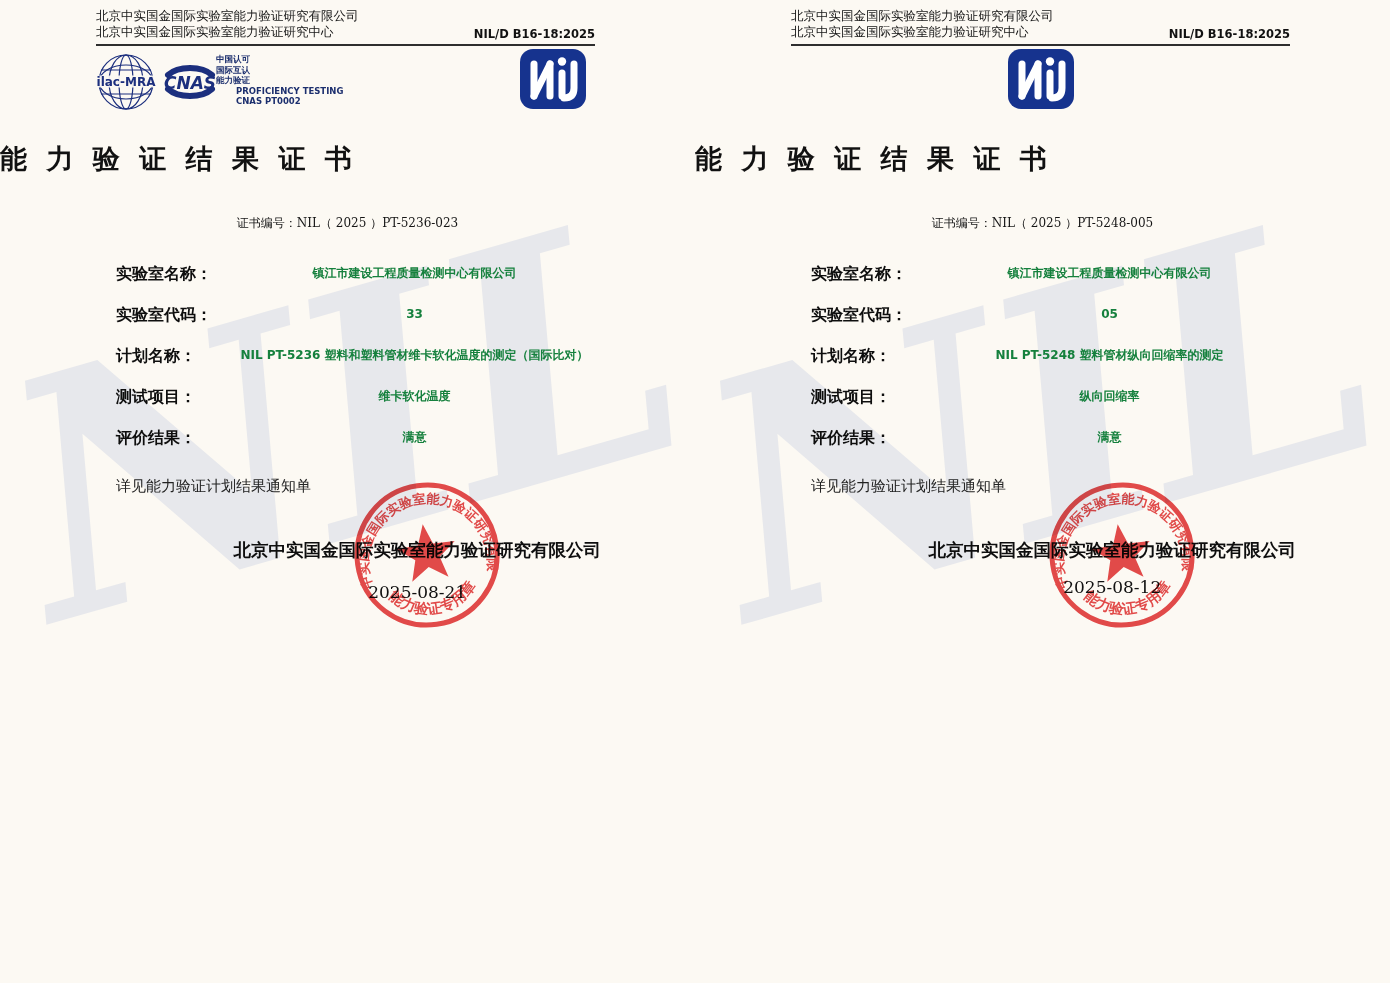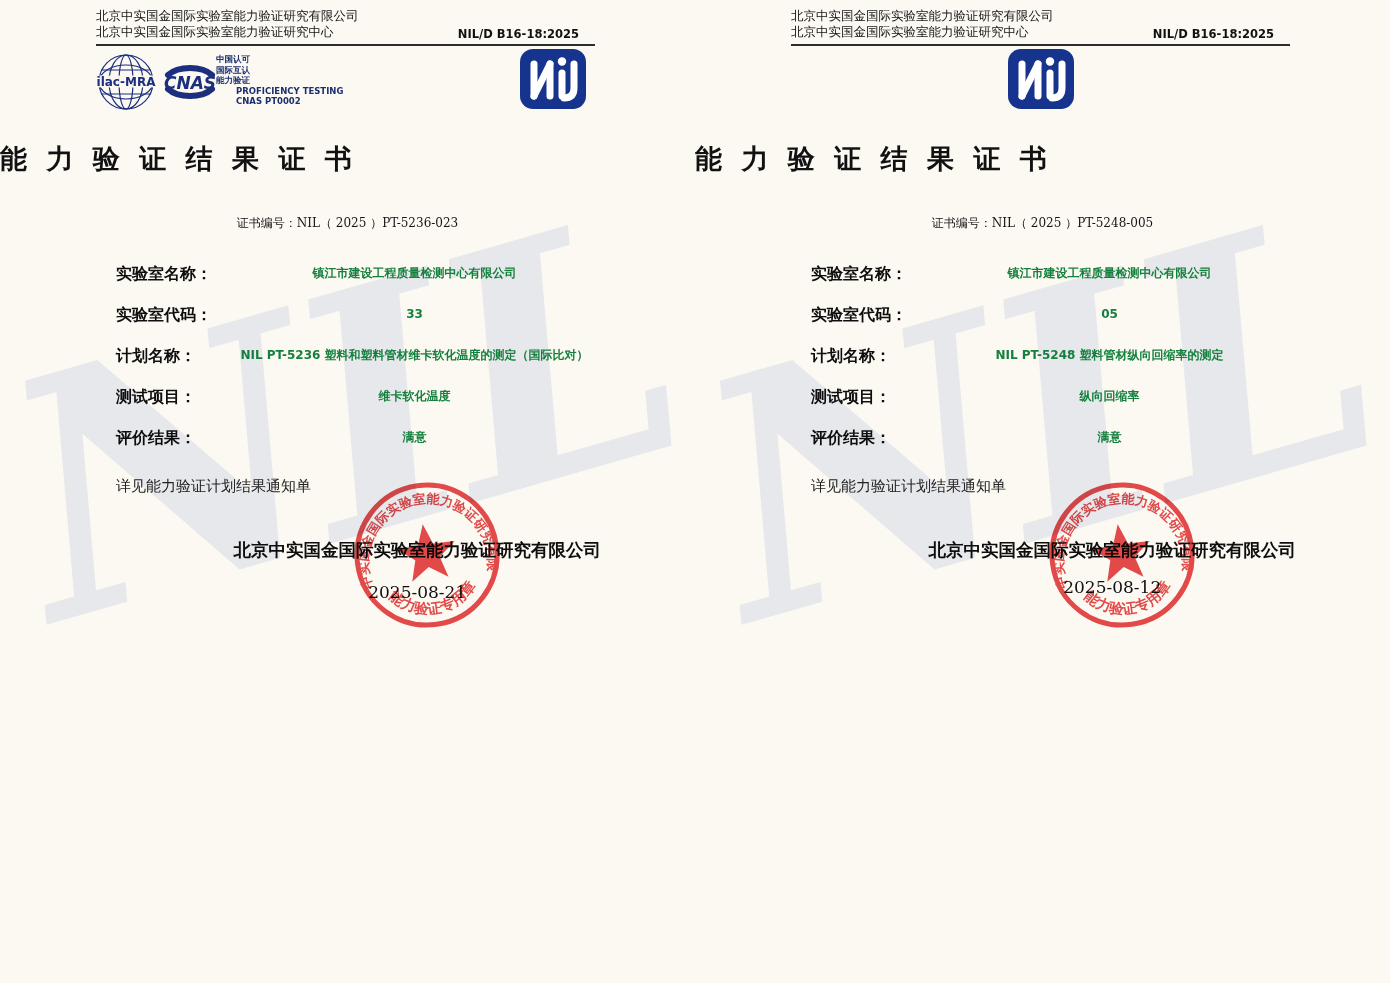--- a/index.html
+++ b/index.html
@@ -25,21 +25,21 @@
     pointer-events:none;
   }
 
   
   .org-header {
     position:absolute; top:8px; left:96px; right:100px;
     border-bottom:2px solid #2e2e2e; padding-bottom:4px;
   }
   .org-line { font-size:12.5px; line-height:16px; color:#151515; }
   .doc-code {
-    position:absolute; right:16px; bottom:3px;
+    position:absolute; right:0; bottom:3px;
     font-size:11.5px; font-weight:700; color:#111;
   }
 
   
   .logos-row { position:absolute; top:50px; left:96px; right:100px; height:64px; }
   .logo-ilac { position:absolute; left:0; top:2px; }
   .logo-cnas { position:absolute; left:66px; top:8px; }
   .cnas-caption { position:absolute; left:120px; top:4px; }
   .cnas-caption div { font-size:8.5px; line-height:10.5px; color:#1c2f6e; font-weight:700; }
   .cnas-caption div.en { font-size:8.5px; letter-spacing:0;padding-left:20px; }

